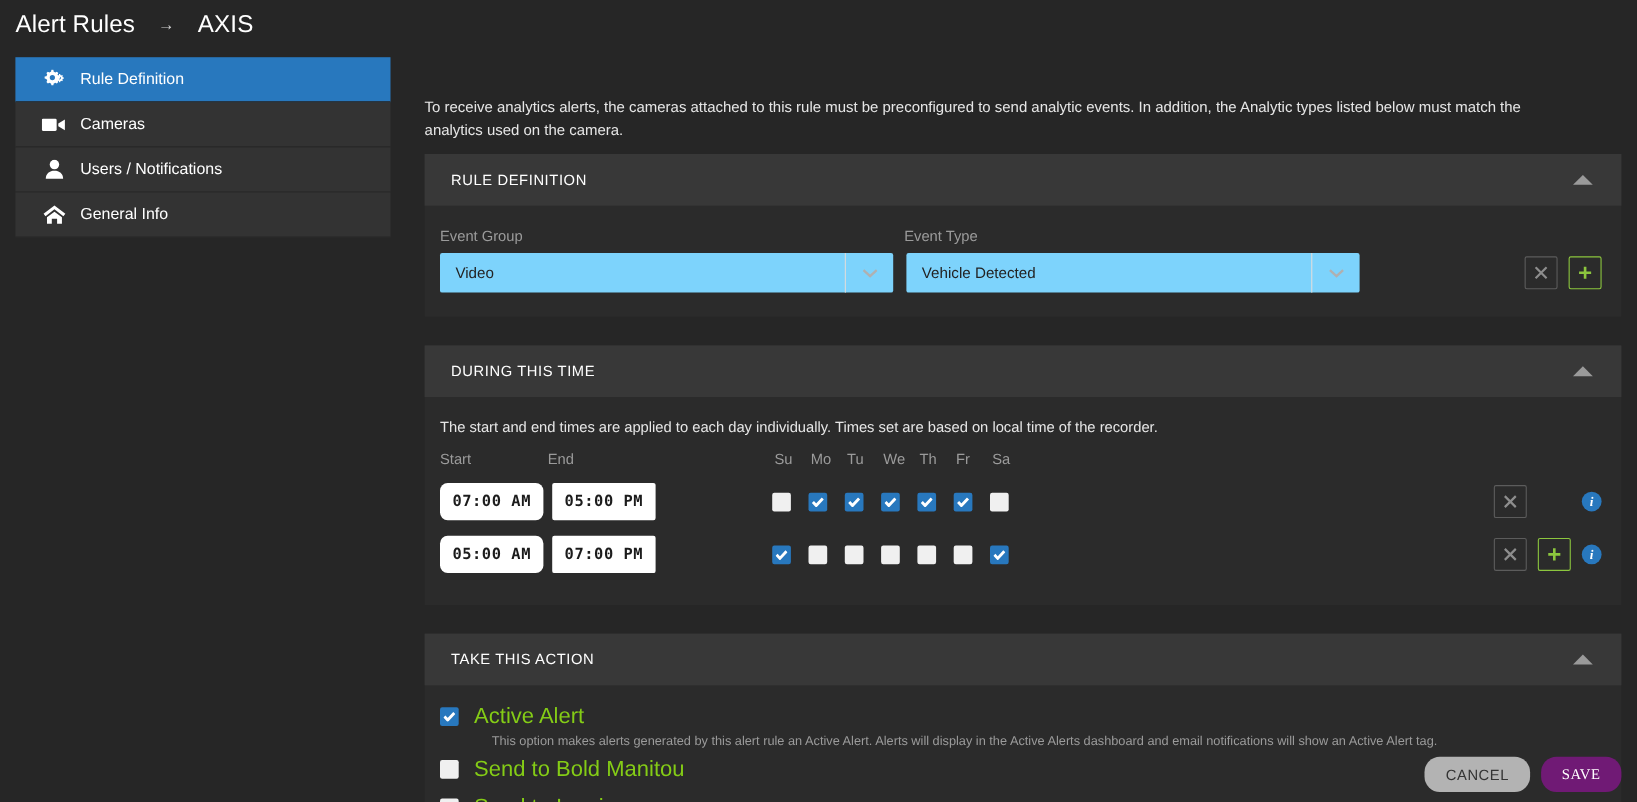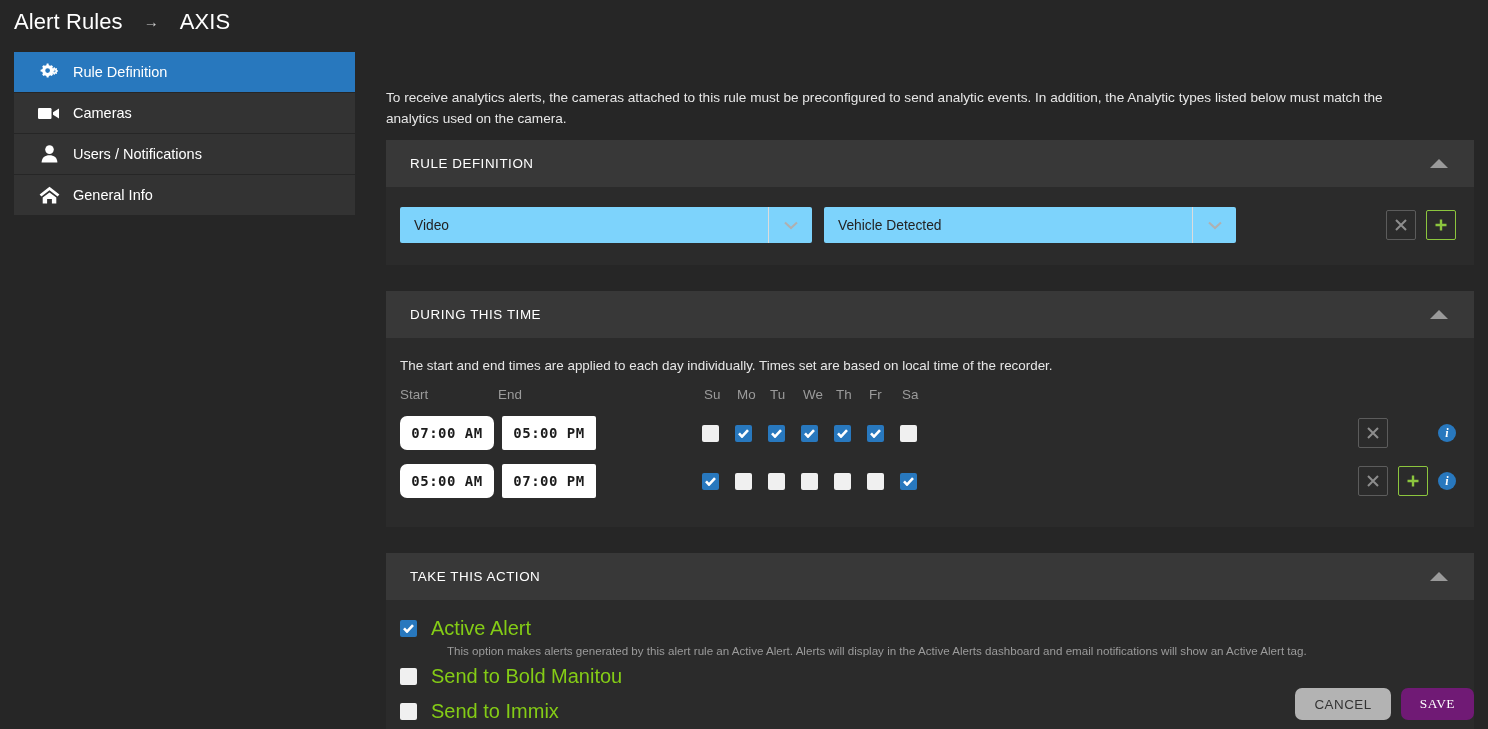--- a/index.html
+++ b/index.html
@@ -123,21 +123,21 @@
   .row-actions { display: flex; align-items: center; gap: 10px; margin-left: auto; padding-right: 18px; }
 
   
   .action-item { display: flex; align-items: flex-start; gap: 14px; margin-bottom: 7px; }
   .action-label { color: #84cc16; font-size: 20px; line-height: 17px; }
   .action-desc { color: #9b9b9b; font-size: 11.6px; margin: 5px 0 0 47px; }
   .spacer-10 { height: 11px; }
 
   
   .footer { position: absolute; right: 14px; bottom: 9px; display: flex; gap: 10px; }
-  .btn { height: 32px; padding: 0 19px; border: none; border-radius: 7px;
+  .btn { height: 32px; padding: 0 19px; border: none; border-radius: 14px;
          font-size: 13.4px; letter-spacing: .5px; cursor: pointer;
          display: flex; align-items: center; font-family: "Liberation Sans", sans-serif; }
   .btn.cancel { background: #b3b3b3; color: #333333; }
   .btn.save   { background: #701a75; color: #ffffff; font-family: Liberation Serif, serif; }
 </style>
 </head>
 <body>
 
 <div class="page">
 
@@ -193,20 +193,24 @@
   <div class="main">
 
     <div class="intro">To receive analytics alerts, the cameras attached to this rule must be preconfigured to send analytic events. In addition, the Analytic types listed below must match the analytics used on the camera.</div>
 
     <div class="panel">
       <div class="panel-head">
         <span class="panel-title">RULE DEFINITION</span>
         <span class="caret"></span>
       </div>
       <div class="panel-body">
+        <div class="field-labels">
+          <span class="lbl-group">Event Group</span>
+          <span>Event Type</span>
+        </div>
         <div class="select-row">
           <div class="select group">
             <span>Video</span>
             <span class="sel-caret">
               <svg width="14" height="9" viewBox="0 0 14 9">
                   <path d="M1 1.5 L7 7 L13 1.5"></path>
                 </svg>
             </span>
           </div>
           <div class="select type">

